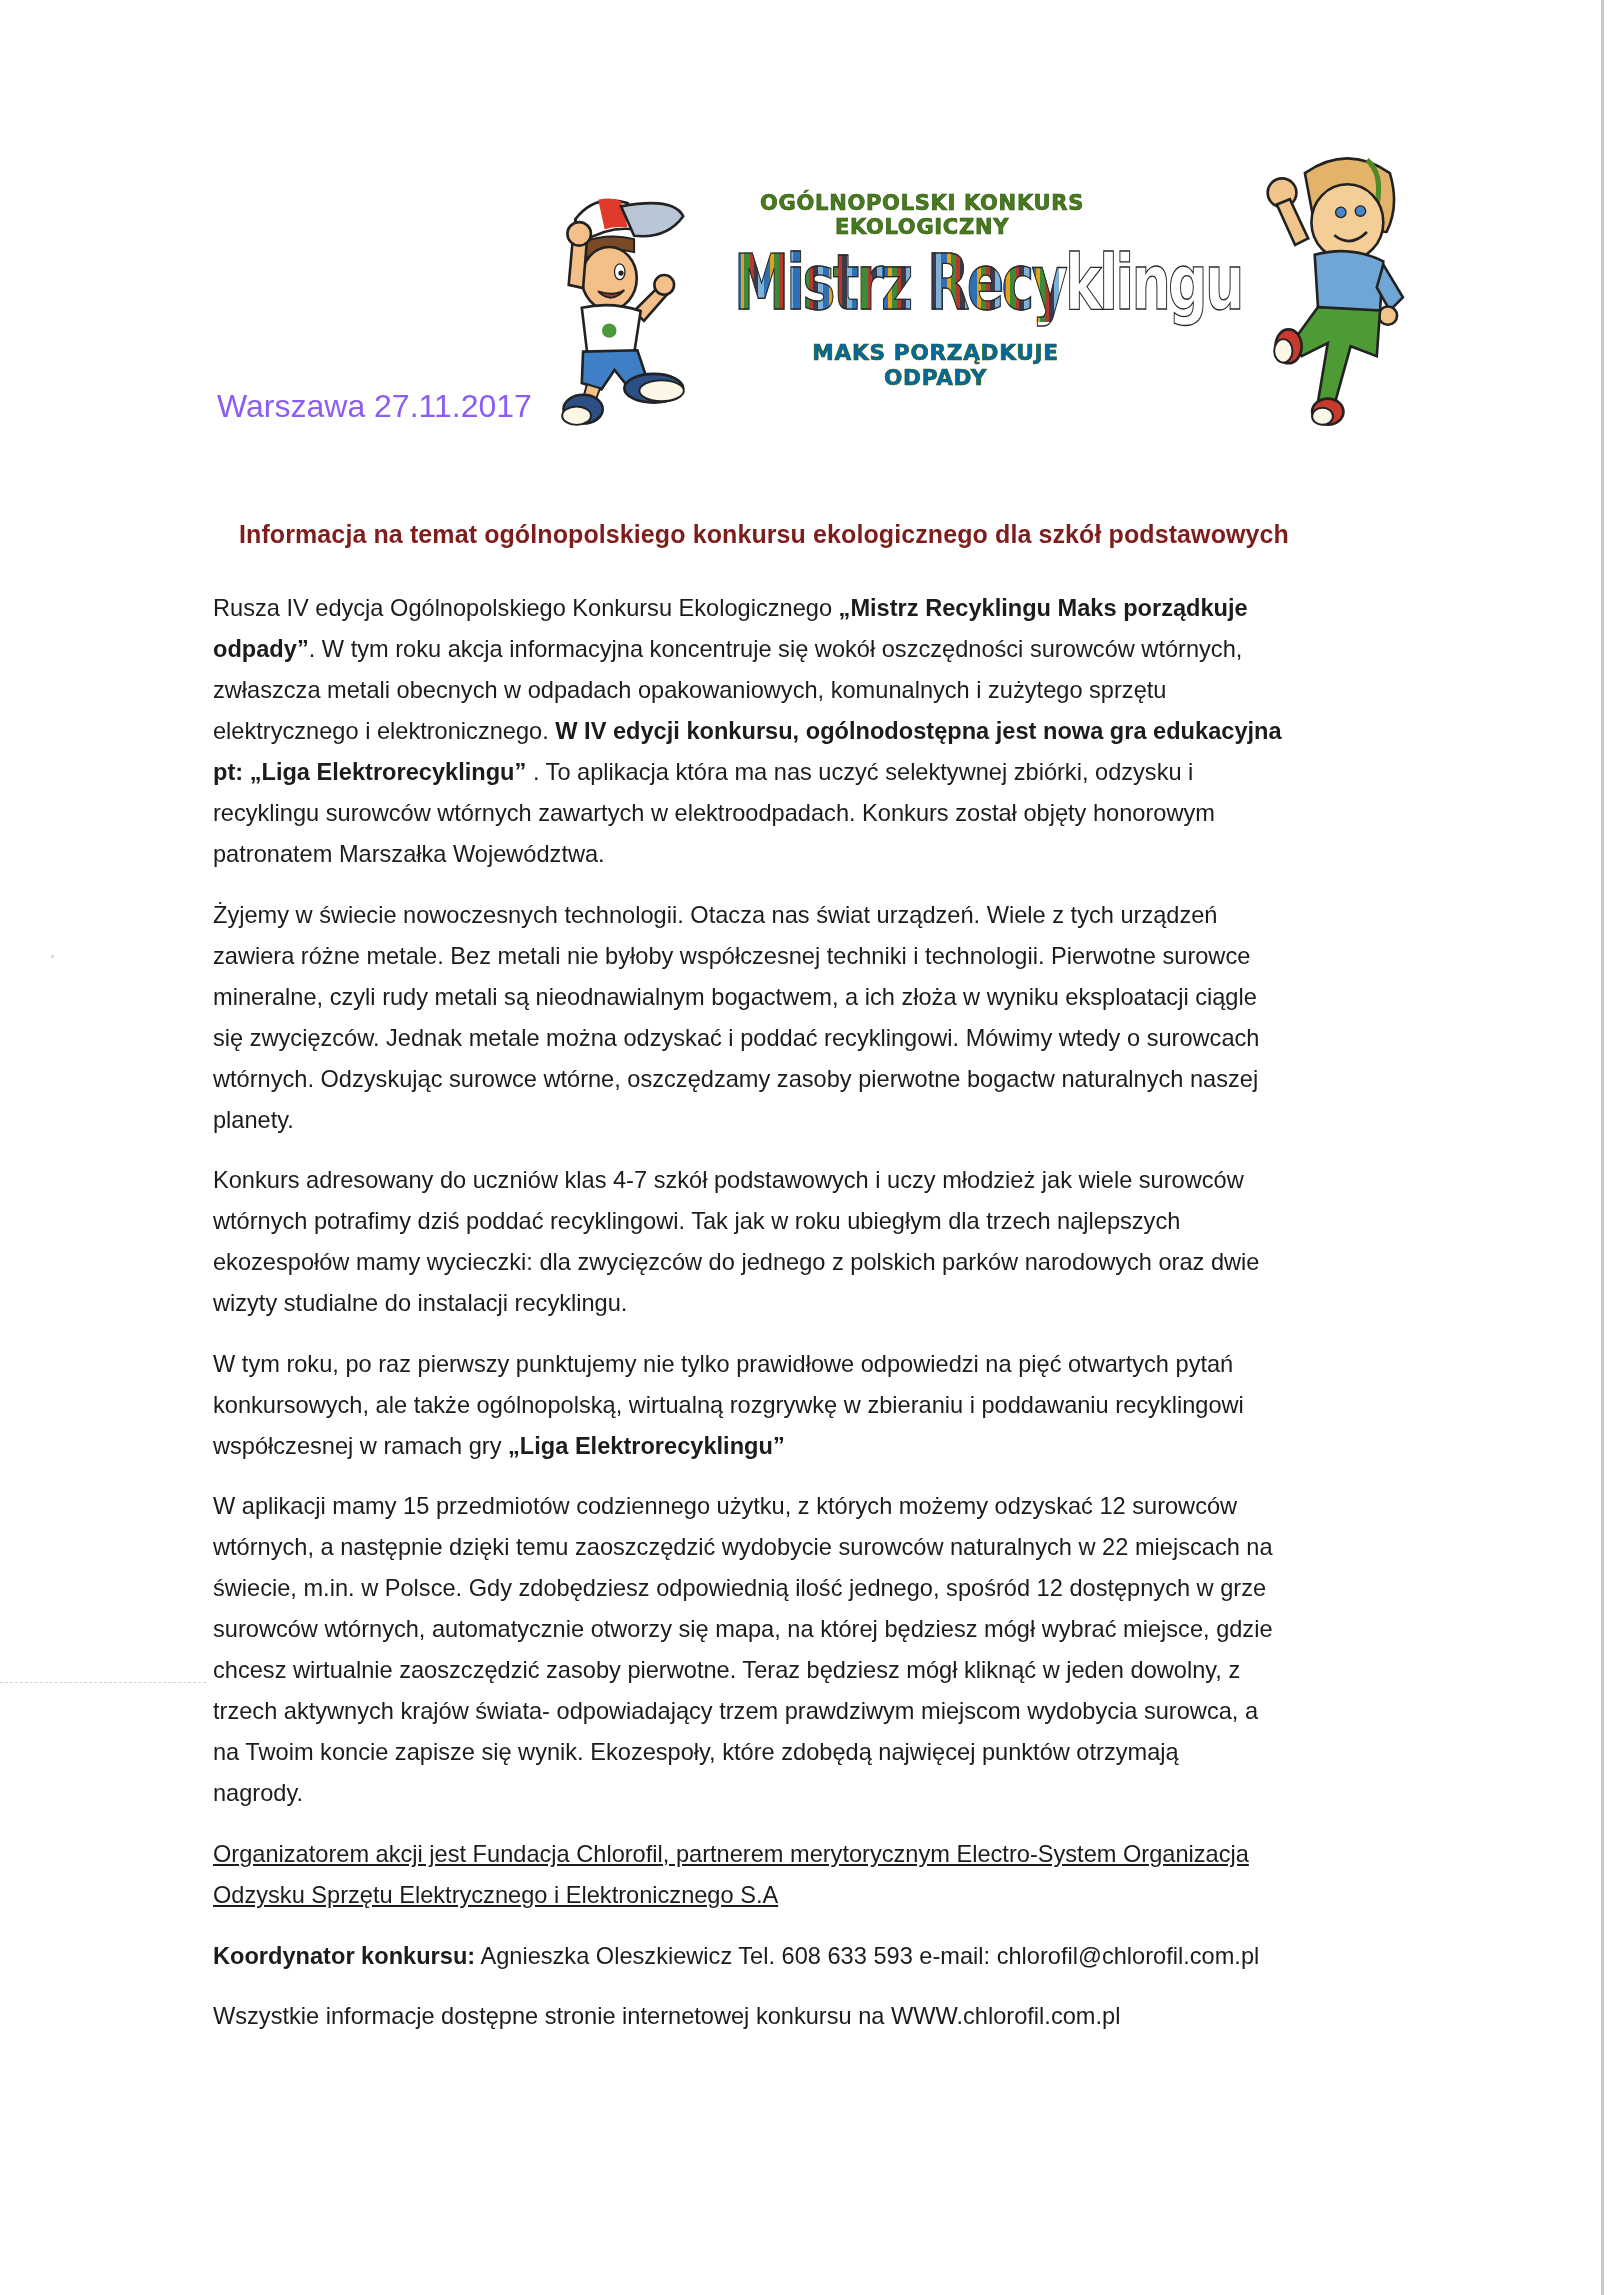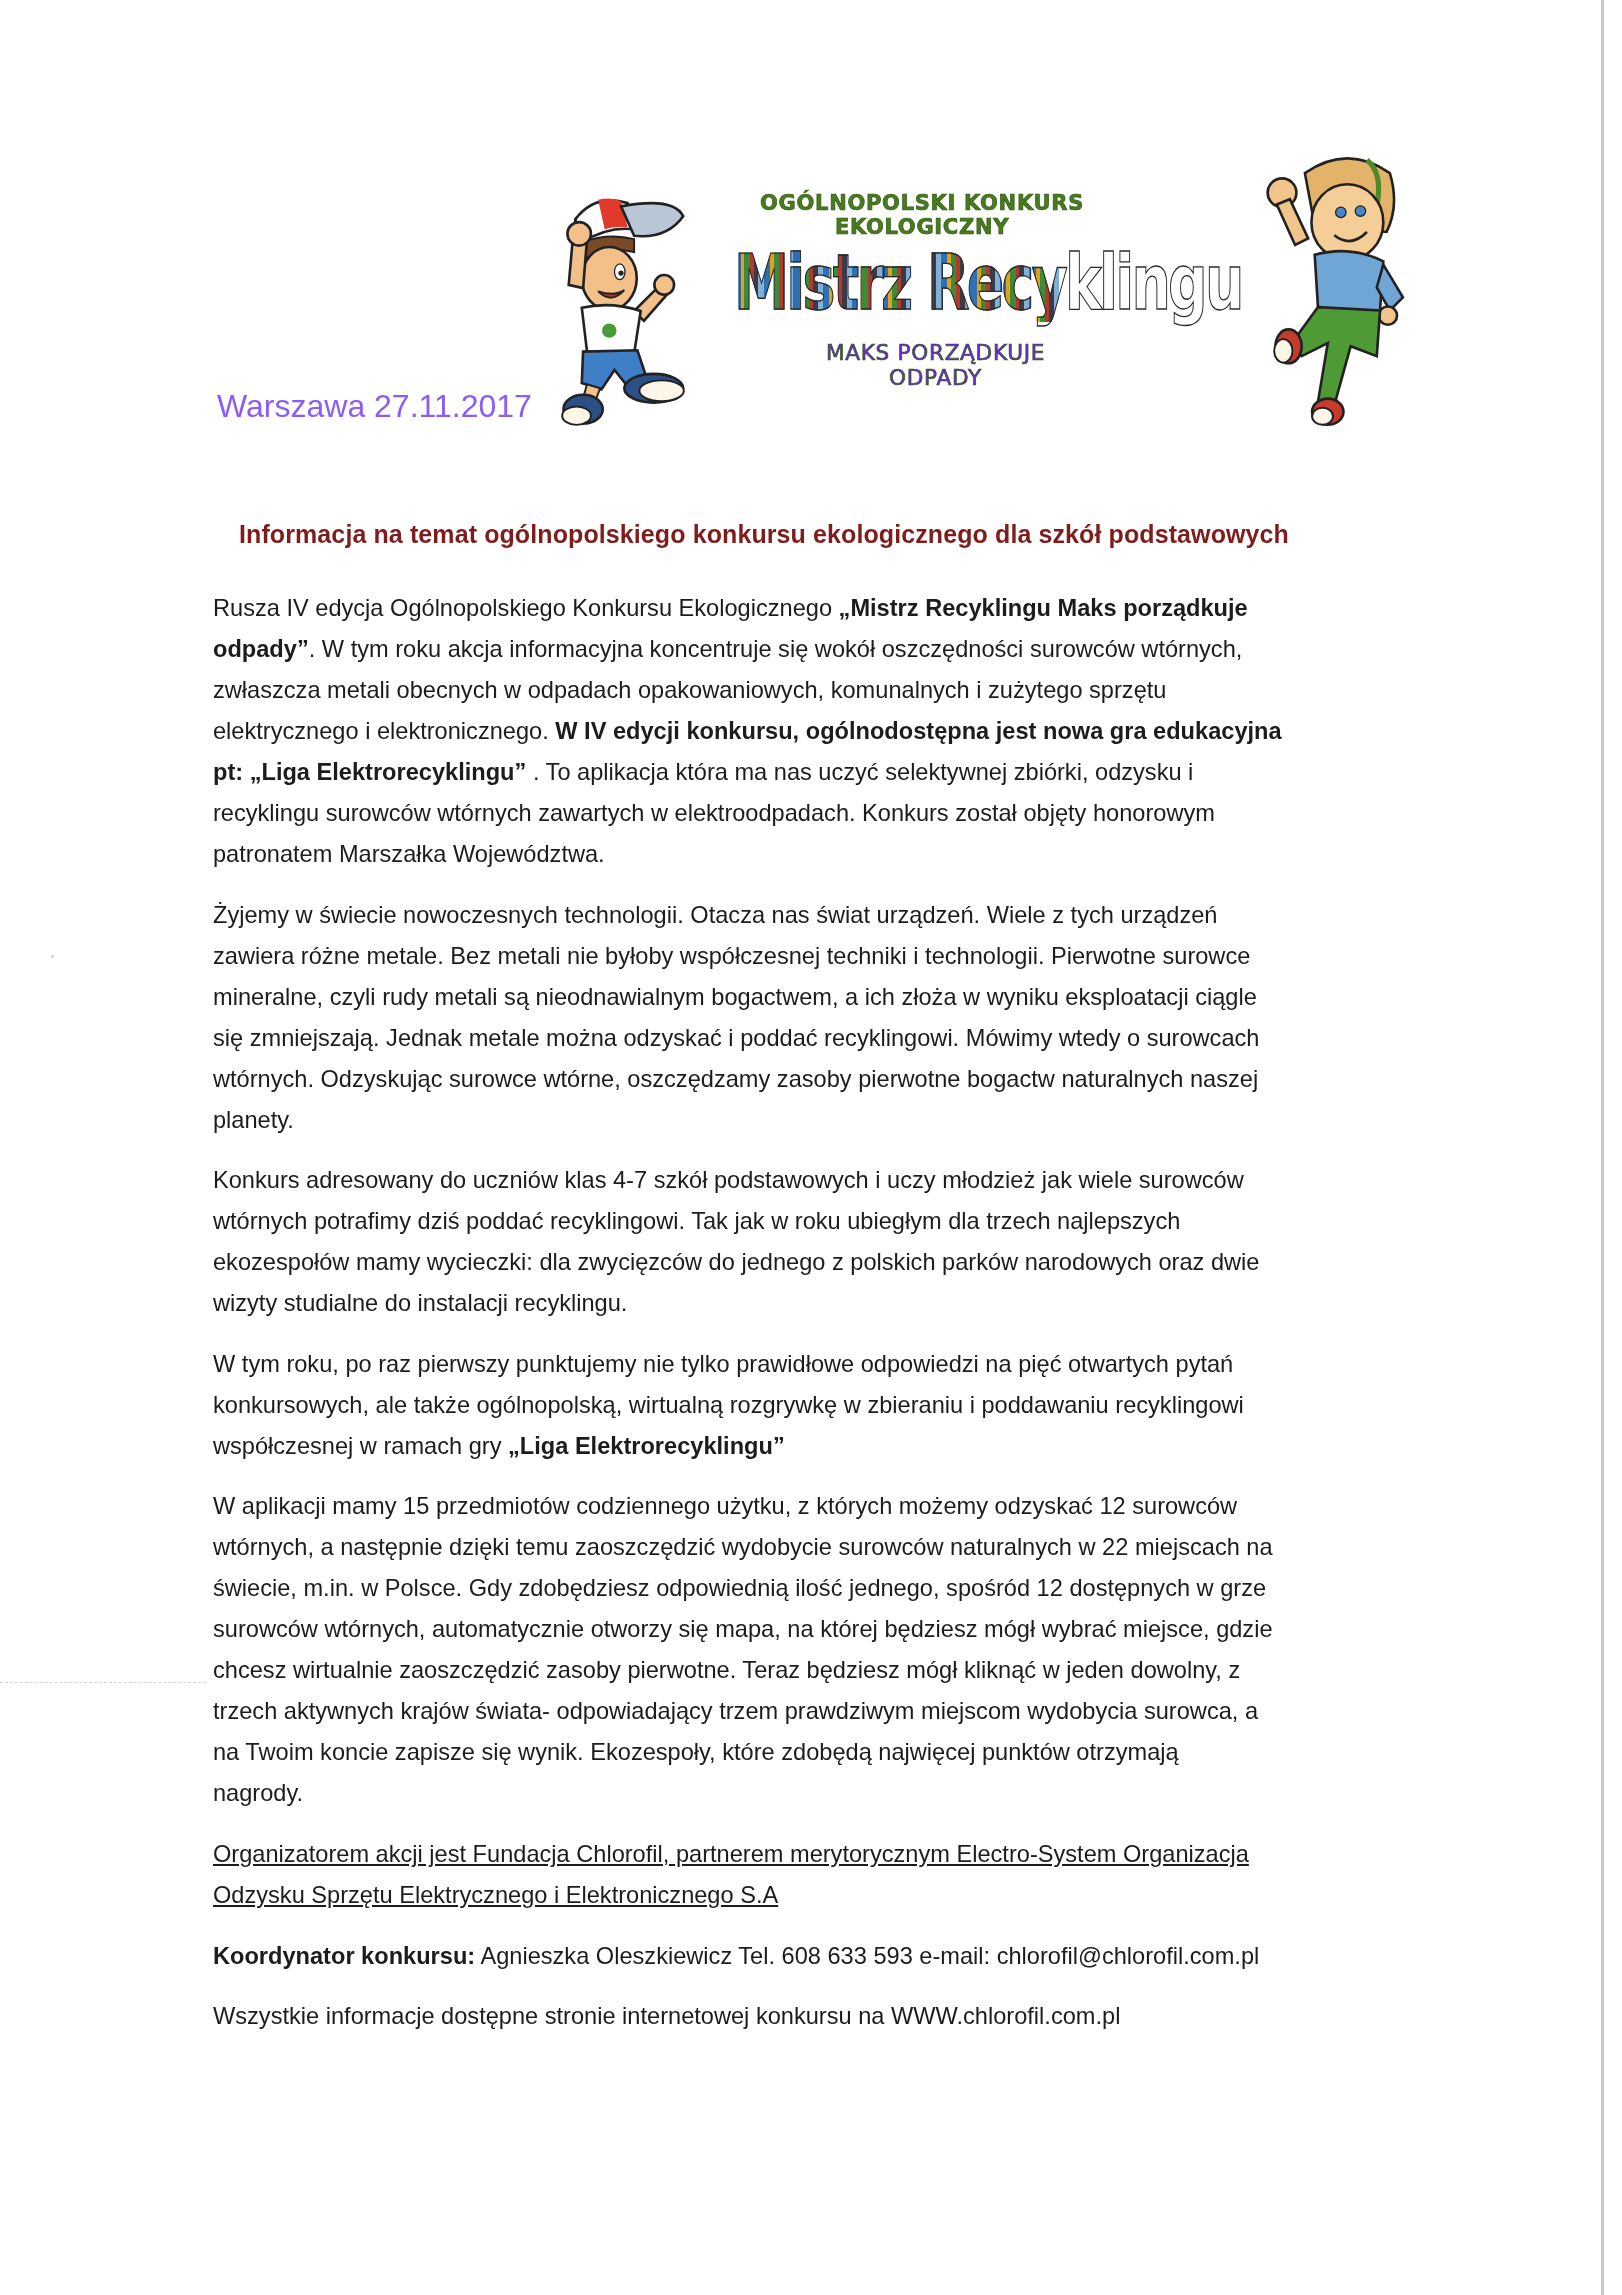--- a/index.html
+++ b/index.html
@@ -18,22 +18,22 @@
 
   .logo-top { position: absolute; left: 216px; top: 44px; width: 366px; text-align: center;
     font-family: "DejaVu Sans", sans-serif; font-weight: bold; font-size: 21px; letter-spacing: 0.7px;
     color: #4a7a1f; -webkit-text-stroke: 0.7px #2f5a10; text-transform: uppercase; }
   .logo-main { position: absolute; left: 211px; top: 96px; width: 452px; height: 79px; text-align: center;
     font-family: "DejaVu Sans", sans-serif; font-weight: bold; font-size: 77px; line-height: 79px;
     letter-spacing: -3.9px; transform: scaleX(0.72); transform-origin: left center; white-space: nowrap;
     background: repeating-linear-gradient(90deg, #2f6fb3 0 9.2px, #e0a21a 9.2px 14.4px, #3d8a3a 14.4px 22px, #b33a2a 22px 27.5px, #3a3a48 27.5px 34px, #7fb0d8 34px 41px);
     -webkit-background-clip: text; background-clip: text; color: transparent; -webkit-text-stroke: 1.3px #2a2a2a; }
   .logo-bottom { position: absolute; left: 275px; top: 193px; width: 275px; text-align: center;
-    font-family: "DejaVu Sans", sans-serif; font-weight: normal; font-size: 21.6px; letter-spacing: 0.7px;
-    color: #6d28d9; -webkit-text-stroke: 0.7px #2f5a10; text-transform: uppercase; }
+    font-family: "DejaVu Sans", sans-serif; font-weight: bold; font-size: 21.6px; letter-spacing: 0.7px;
+    color: #0369a1; -webkit-text-stroke: 0.7px #2f5a10; text-transform: uppercase; }
 
   .date { position: absolute; left: 217px; top: 388px; font-size: 32px; color: #8b5cf6; }
 
   .doc-title { position: absolute; left: 239px; top: 520px; font-size: 25px; font-weight: bold; color: #7f1d1d; letter-spacing: 0.1px; }
 
   .content { position: absolute; left: 213px; top: 588px; width: 1230px; }
   .para { font-size: 23.6px; line-height: 41px; color: #1c1c1c; margin-bottom: 19.6px; }
   .para .line { display: block; white-space: nowrap; }
   .bold { font-weight: bold; margin-top: 44px; }
   .p-org { margin-top: 7.9px; text-decoration: underline; }
@@ -121,21 +121,21 @@
     <span class="line"><span>elektrycznego i elektronicznego. </span><span class="bold">W IV edycji konkursu, ogólnodostępna jest nowa gra edukacyjna</span></span>
     <span class="line"><span class="bold">pt: „Liga Elektrorecyklingu”</span><span> . To aplikacja która ma nas uczyć selektywnej zbiórki, odzysku i</span></span>
     <span class="line">recyklingu surowców wtórnych zawartych w elektroodpadach. Konkurs został objęty honorowym</span>
     <span class="line">patronatem Marszałka Województwa.</span>
   </p>
 
   <p class="para">
     <span class="line">Żyjemy w świecie nowoczesnych technologii. Otacza nas świat urządzeń. Wiele z tych urządzeń</span>
     <span class="line">zawiera różne metale. Bez metali nie byłoby współczesnej techniki i technologii. Pierwotne surowce</span>
     <span class="line">mineralne, czyli rudy metali są nieodnawialnym bogactwem, a ich złoża w wyniku eksploatacji ciągle</span>
-    <span class="line">się zmniejszają. Jednak metale można odzyskać i poddać recyklingowi. Mówimy wtedy o surowcach</span>
+    <span class="line">się zwycięzców. Jednak metale można odzyskać i poddać recyklingowi. Mówimy wtedy o surowcach</span>
     <span class="line">wtórnych. Odzyskując surowce wtórne, oszczędzamy zasoby pierwotne bogactw naturalnych naszej</span>
     <span class="line">planety.</span>
   </p>
 
   <p class="para">
     <span class="line">Konkurs adresowany do uczniów klas 4-7 szkół podstawowych i uczy młodzież jak wiele surowców</span>
     <span class="line">wtórnych potrafimy dziś poddać recyklingowi. Tak jak w roku ubiegłym dla trzech najlepszych</span>
     <span class="line">ekozespołów  mamy wycieczki: dla zwycięzców do jednego z polskich parków narodowych oraz dwie</span>
     <span class="line">wizyty studialne do instalacji recyklingu.</span>
   </p>

